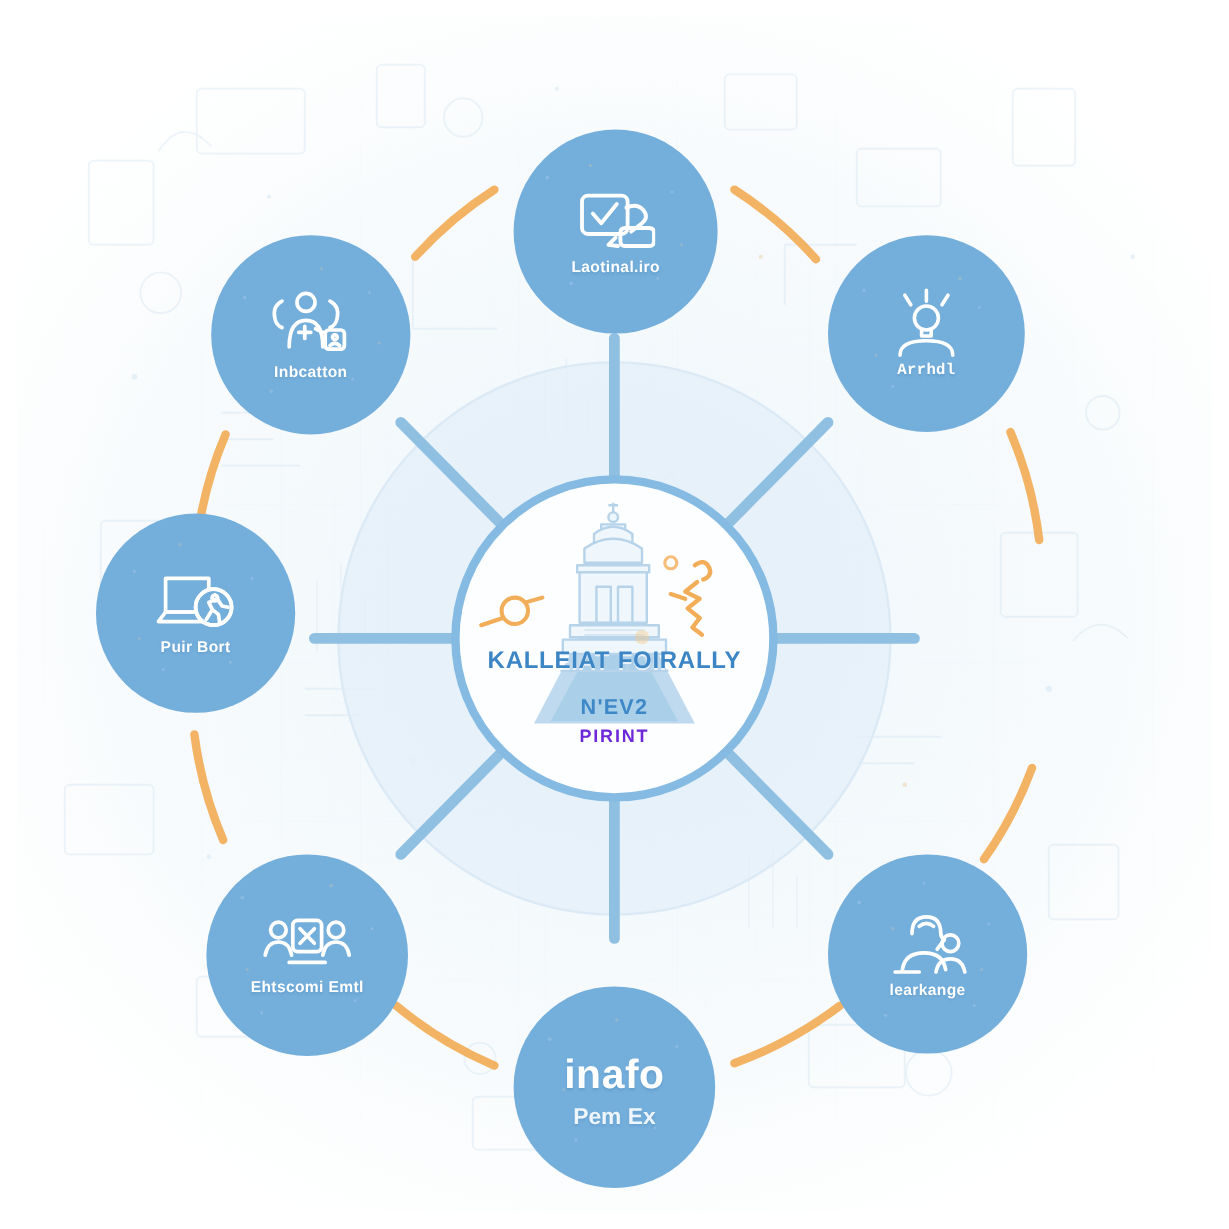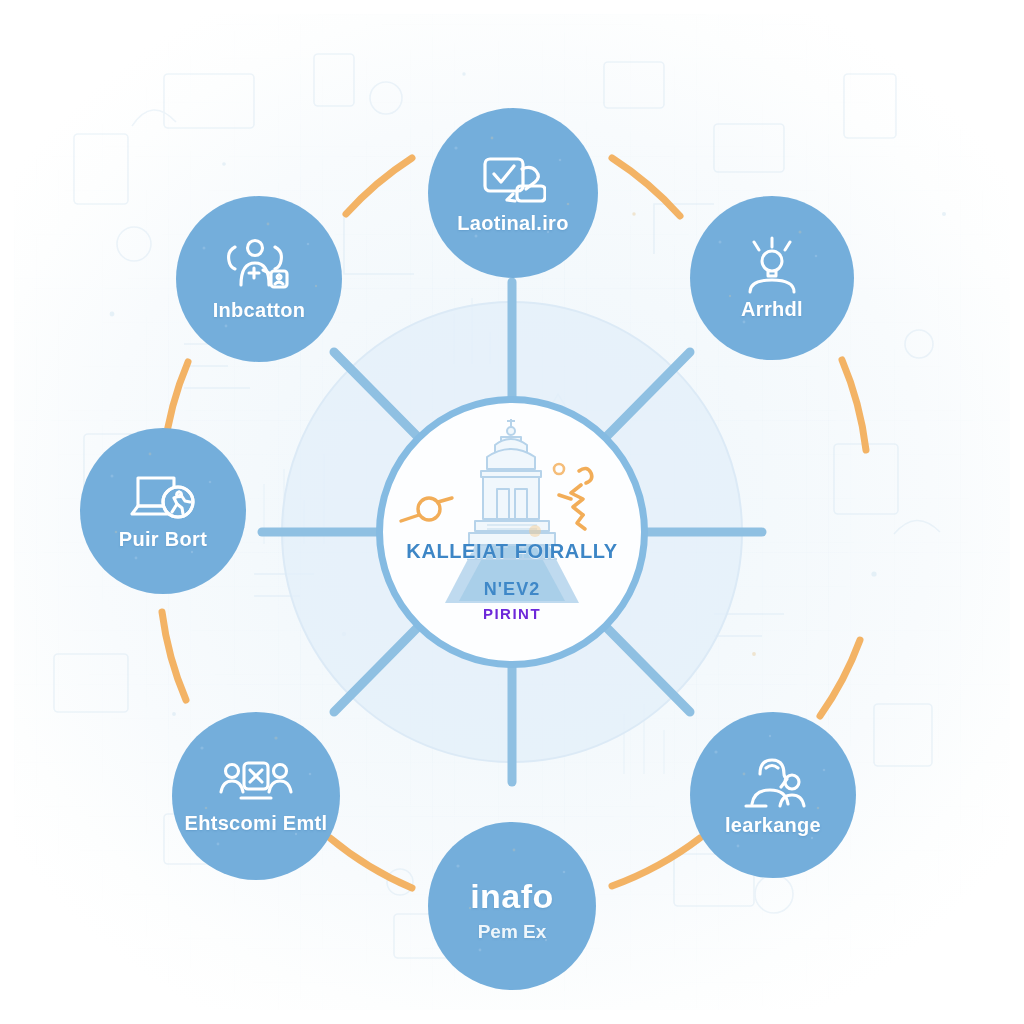--- a/index.html
+++ b/index.html
@@ -43,21 +43,21 @@
 
   
   .node{
     position:absolute;border-radius:50%;
     background:#74aedb;
     display:flex;flex-direction:column;align-items:center;justify-content:center;
     box-sizing:border-box;
   }
   .node .nicon{margin-bottom:4px;display:block;}
   .node .nlabel{
-    color:#ffffff;font-size:20px;font-weight:600;letter-spacing:.3px;
+    color:#ffffff;font-size:13px;font-weight:600;letter-spacing:.3px;
     text-align:center;line-height:1.15;text-shadow:0 1px 2px rgba(70,130,180,.35);
     padding:0 8px;
   }
   .node .nlabel2{
     color:#eef6fb;font-size:13px;font-weight:600;text-align:center;margin-top:1px;
     text-shadow:0 1px 2px rgba(70,130,180,.3);
   }
   .node .noise{
     position:absolute;inset:0;border-radius:50%;pointer-events:none;opacity:.5;
   }
@@ -196,21 +196,21 @@
     <svg class="nicon" width="66" height="56" viewBox="0 0 66 56" fill="none" stroke="#ffffff" stroke-width="3.2" stroke-linecap="round" stroke-linejoin="round">
       <rect x="5" y="7" width="38" height="32" rx="5"></rect>
       <path d="M14 22 l7 8 l13 -16"></path>
       <path d="M42 17 q9 -4 14 2 q5 6 -1 11 l-9 7"></path>
       <path d="M41 34 l20 0 q4 0 4 4 l0 7 q0 4 -4 4 l-20 0 q-4 0 -4 -4 l0 -7 q0 -4 4 -4 z"></path>
       <path d="M33 42 l-6 6 l8 1"></path>
     </svg>
     <div class="nlabel">Laotinal.iro</div>
   </div>
 
-  <div class="node" style="left:690px;top:196px;width:164px;height:164px;">
+  <div class="node" style="left:690px;top:196px;width:164px;height:164px;font-family:Liberation Mono, monospace;">
     <svg class="noise" viewBox="0 0 164 164">
         <g fill="#ffffff" opacity=".3">
           <circle cx="30" cy="46" r="1.5"></circle>
           <circle cx="126" cy="60" r="1.3"></circle>
           <circle cx="54" cy="126" r="1.4"></circle>
         </g>
         <g fill="#f3d49e" opacity=".45">
           <circle cx="110" cy="36" r="1.5"></circle>
           <circle cx="40" cy="100" r="1.2"></circle>
         </g>

